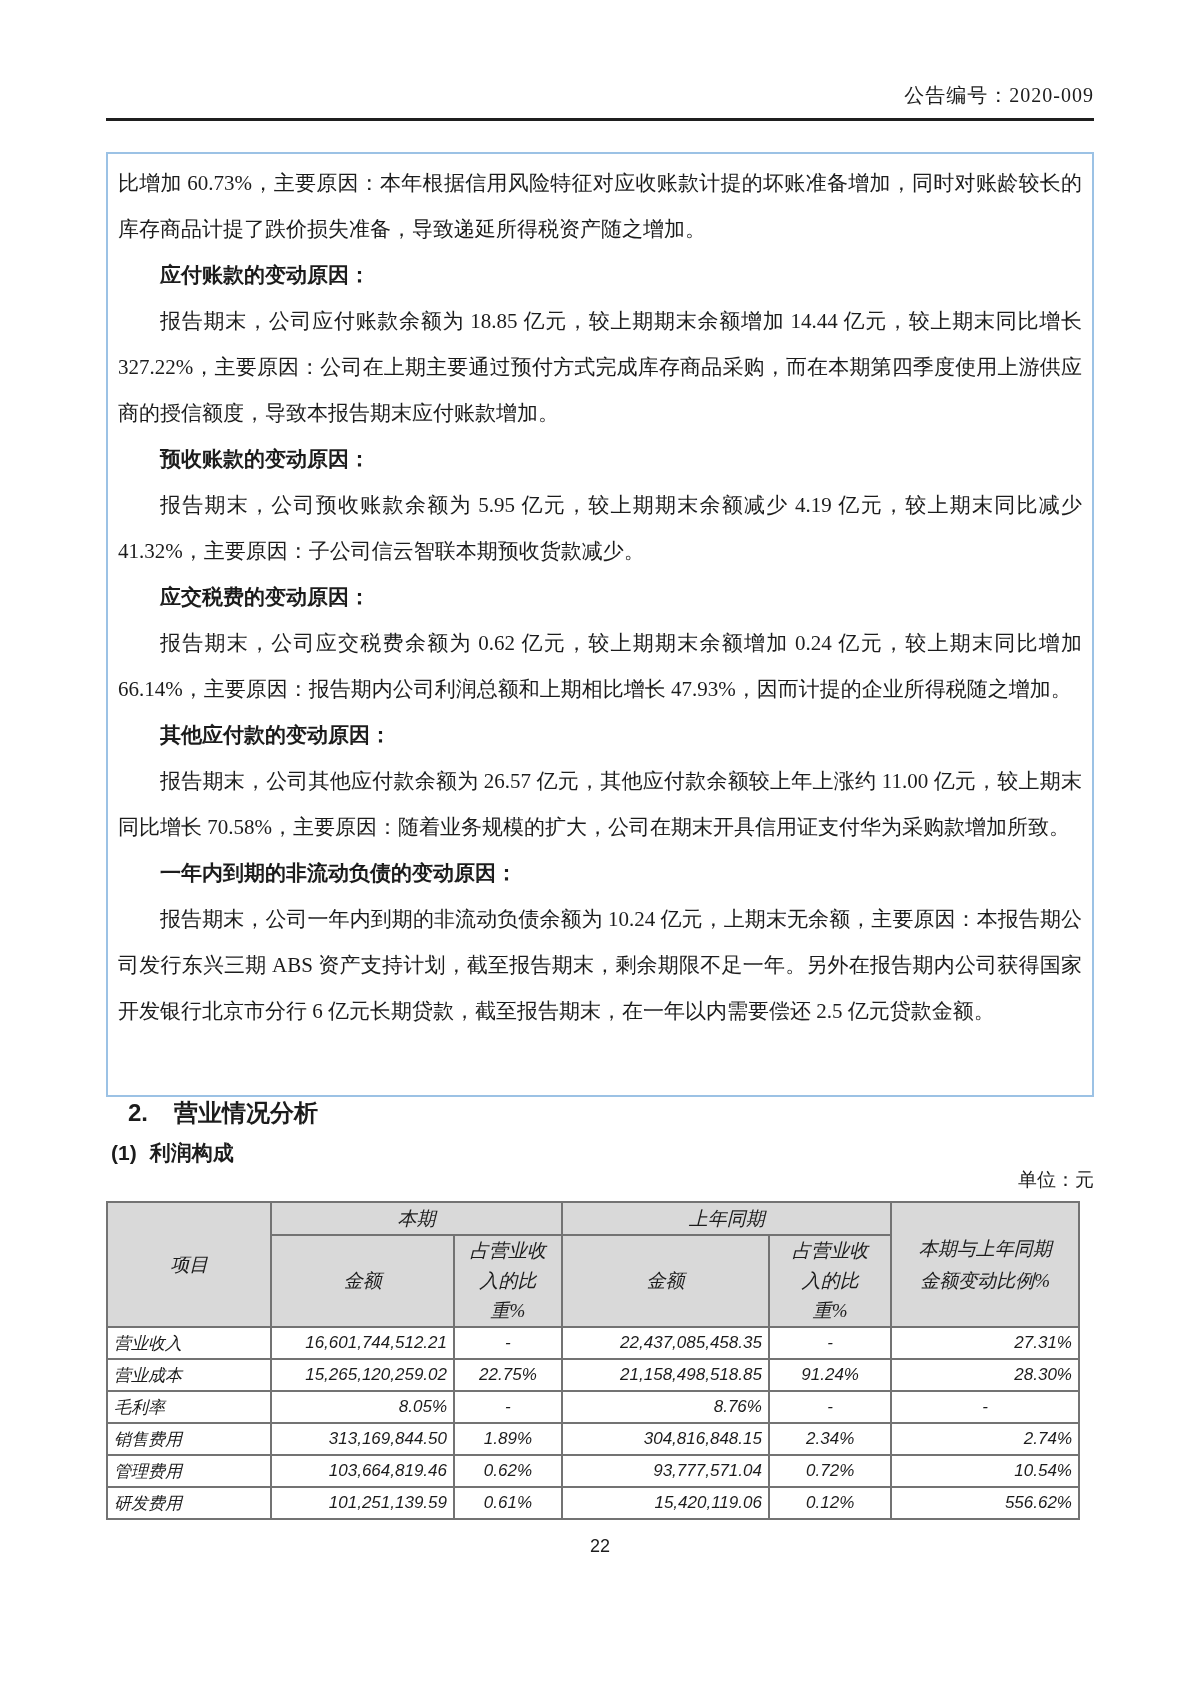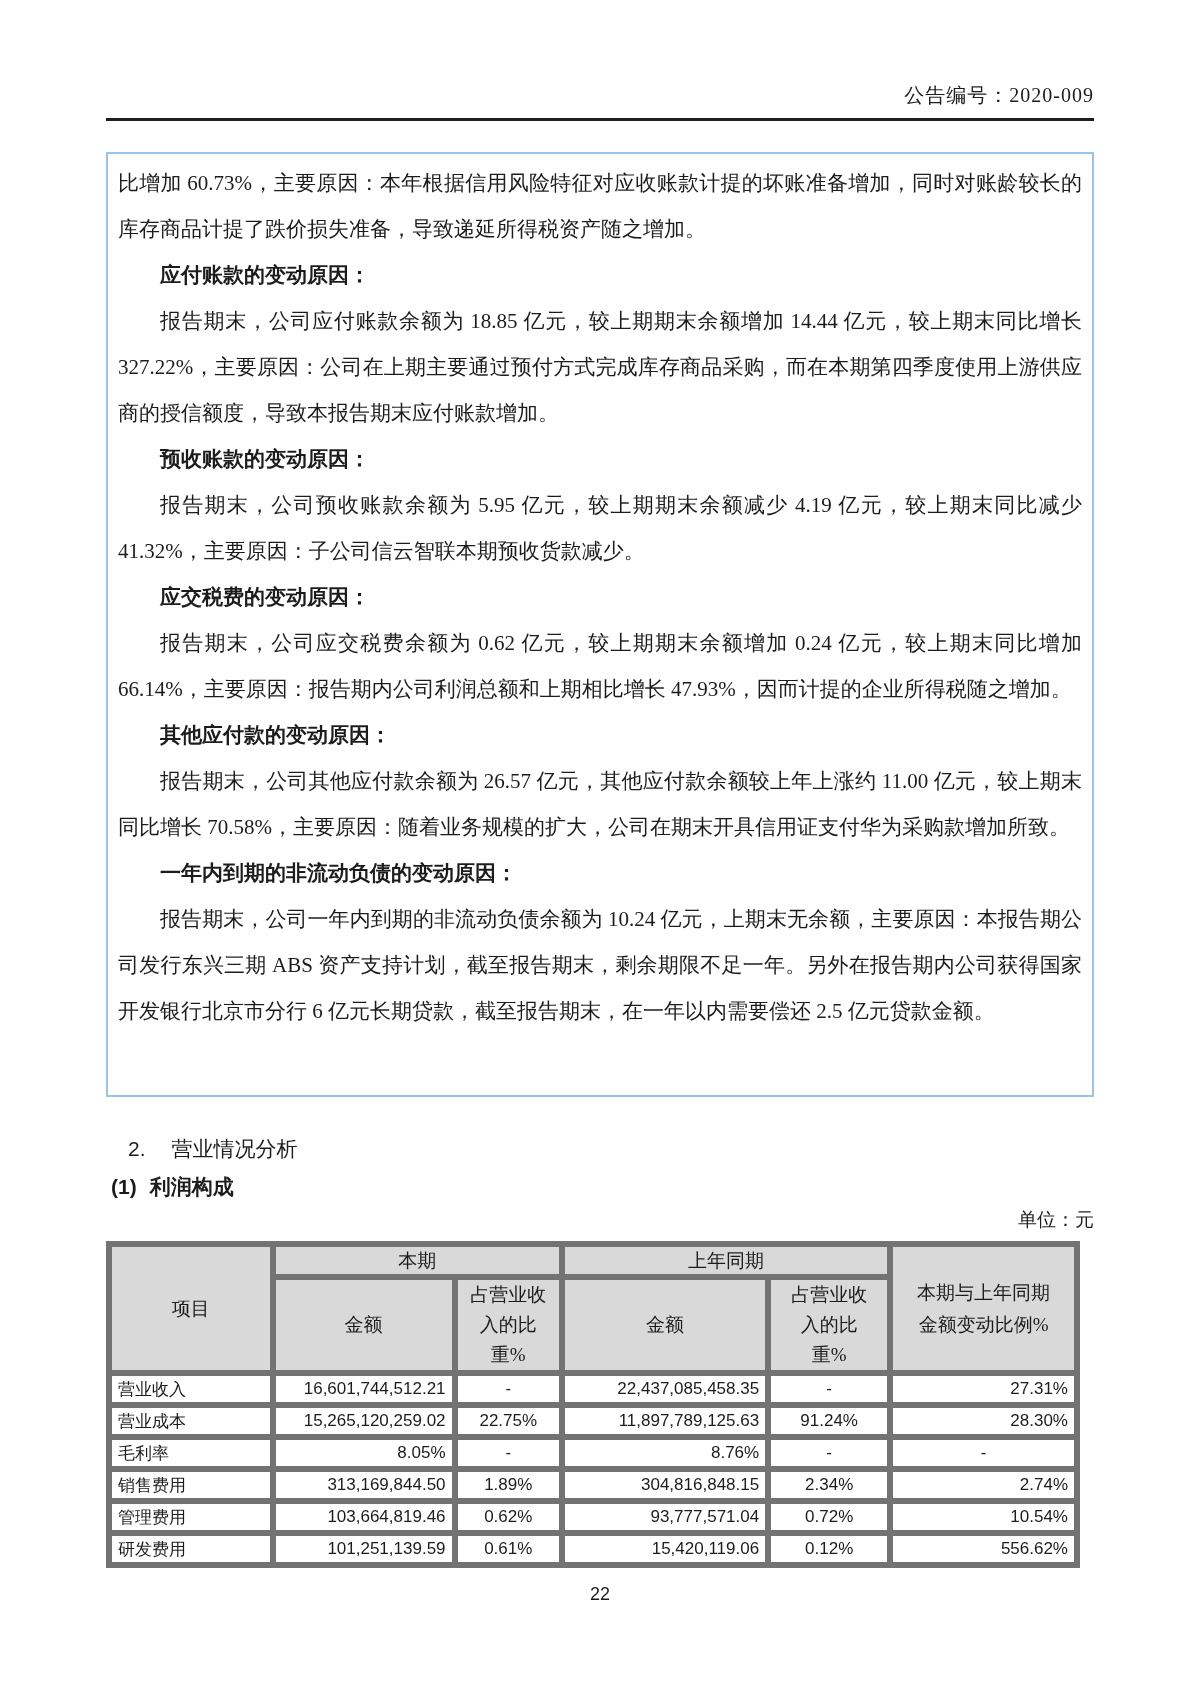--- a/index.html
+++ b/index.html
@@ -41,51 +41,51 @@
     text-align:justify;
   }
   .text-box p.indent{text-indent:2em;}
   .text-box p.heading{
     text-indent:2em;
     font-weight:700;
     font-family:"Liberation Sans","DejaVu Sans",sans-serif;
   }
   
   .sec-title{
-    margin-top:38px;
-    font-size:21px;
-    font-weight:400;
+    font-size:24px;
+    font-weight:700;
     font-family:"Liberation Sans","DejaVu Sans",sans-serif;
     padding-left:22px;
   }
   .sec-title .sec-no{display:inline-block;margin-right:26px;}
   .sub-title{
     margin-top:10px;
     font-size:21px;
     font-weight:700;
     font-family:"Liberation Sans","DejaVu Sans",sans-serif;
     padding-left:5px;
   }
   .sub-title .sub-no{display:inline-block;margin-right:13px;}
   .unit-label{
-    margin-top:6px;
+    margin-top:0;
     text-align:right;
     font-size:19px;
   }
   
   table.profit{
     margin-top:8px;
     width:974px;
     border-collapse:collapse;
     table-layout:fixed;
   }
   table.profit th, table.profit td{
-    border:6px solid #737373;
+    border:2px solid #737373;
     box-sizing:border-box;
     padding:0 6px;
+    font-style:italic;
   }
   table.profit thead th{
     background:#d9d9d9;
     font-weight:400;
     font-size:19px;
     text-align:center;
   }
   tr.hdr-top th{height:33px;}
   tr.hdr-sub th{height:76px;vertical-align:middle;}
   th.ratio-col .wrapbox{display:inline-block;max-width:82px;line-height:30px;}
@@ -171,21 +171,21 @@
           <td class="num">16,601,744,512.21</td>
           <td class="ctr">-</td>
           <td class="num">22,437,085,458.35</td>
           <td class="ctr">-</td>
           <td class="num">27.31%</td>
         </tr>
         <tr>
           <td class="lbl">营业成本</td>
           <td class="num">15,265,120,259.02</td>
           <td class="ctr">22.75%</td>
-          <td class="num">11,897,789,125.63</td>
+          <td class="num">21,158,498,518.85</td>
           <td class="ctr">91.24%</td>
           <td class="num">28.30%</td>
         </tr>
         <tr>
           <td class="lbl">毛利率</td>
           <td class="num">8.05%</td>
           <td class="ctr">-</td>
           <td class="num">8.76%</td>
           <td class="ctr">-</td>
           <td class="ctr">-</td>

